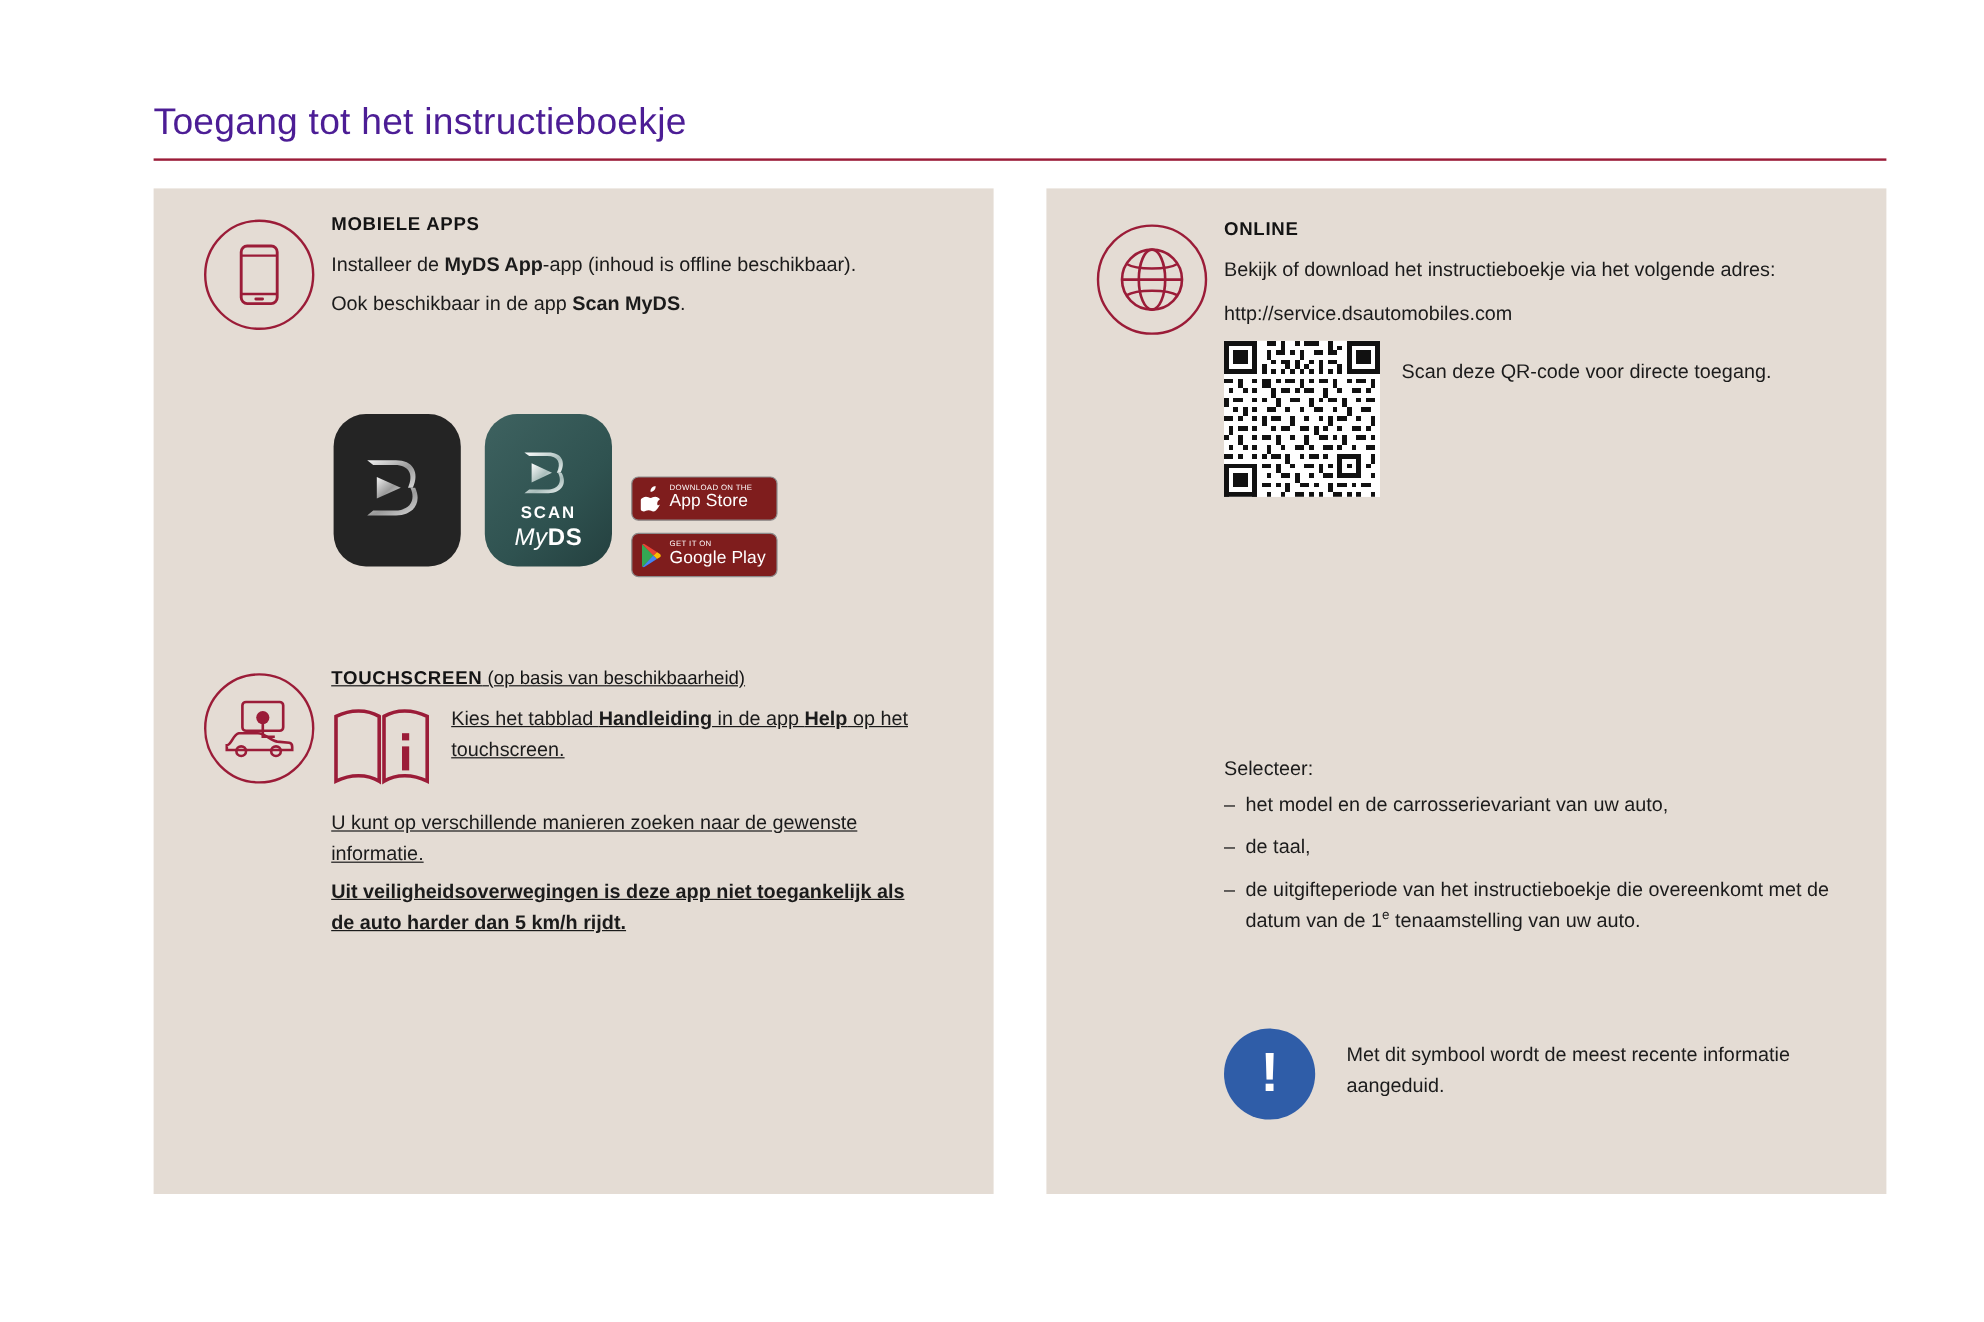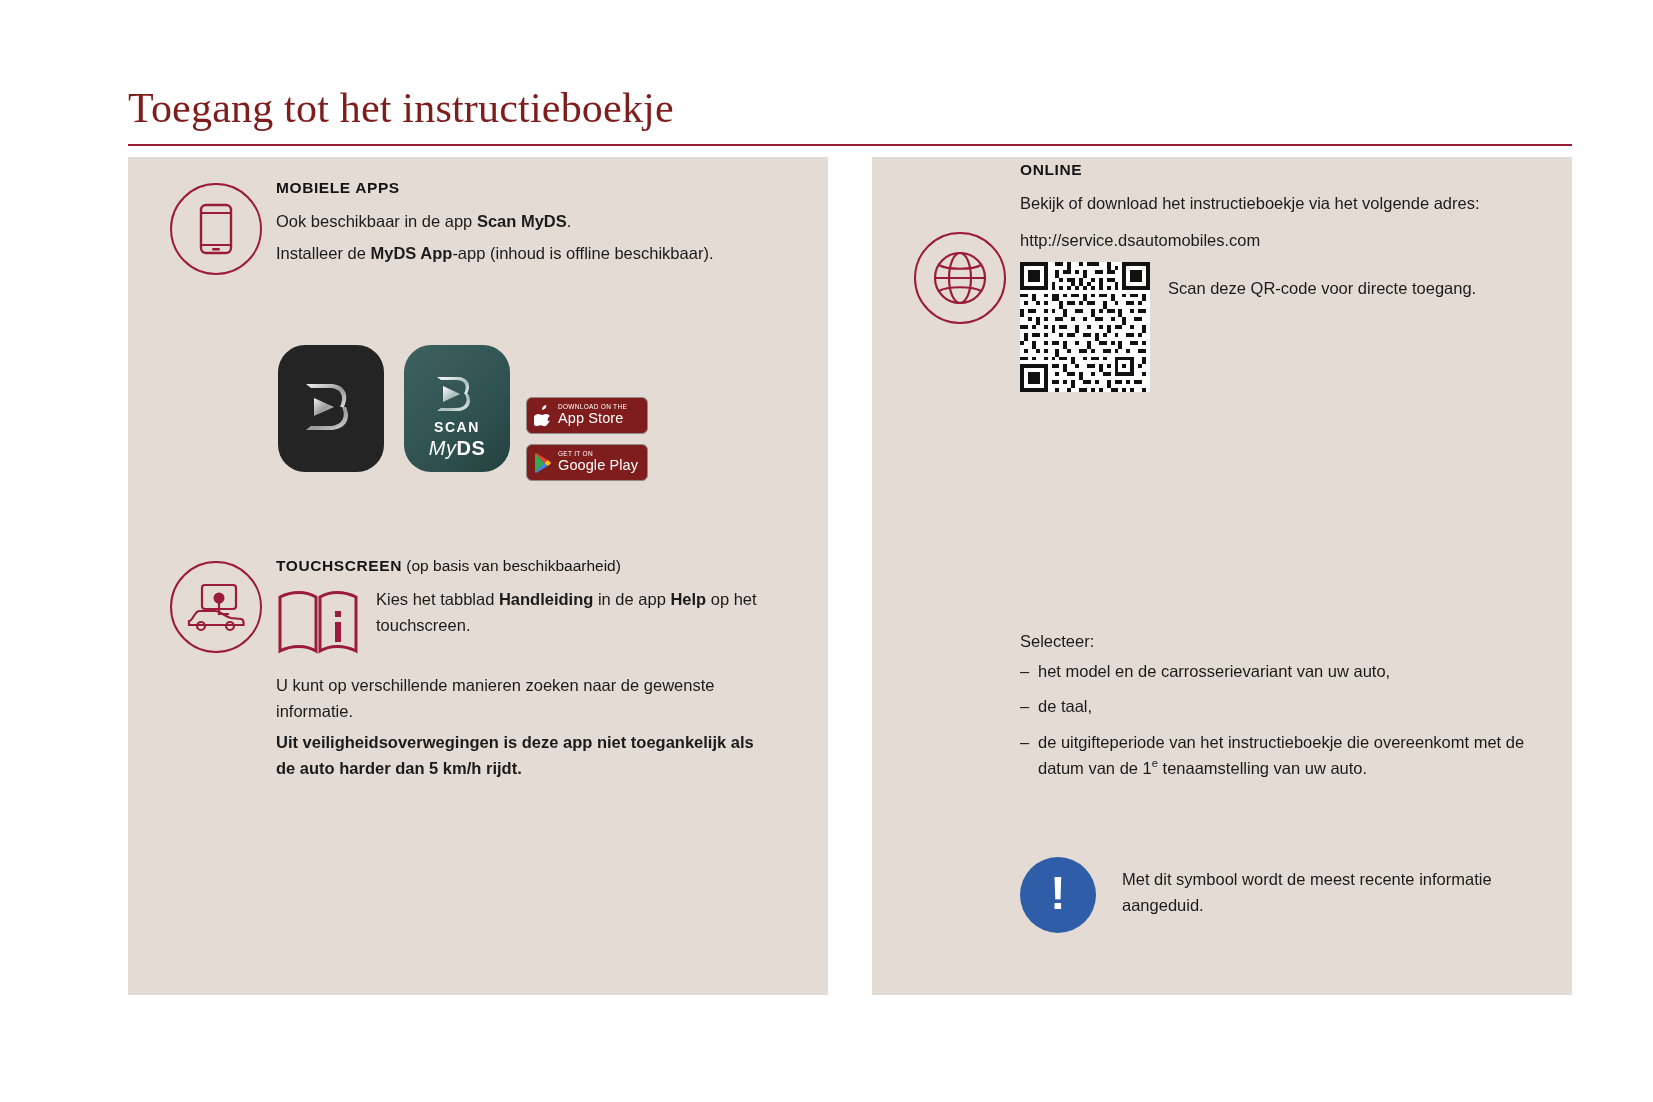--- a/index.html
+++ b/index.html
@@ -22,28 +22,27 @@
   }
 
   
   .title-wrap {
     position: absolute;
     left: 128px;
     top: 84px;
     width: 1444px;
   }
   .page-title {
-    font-size: 42px;
+    font-size: 31px;
     font-weight: 400;
     letter-spacing: 0.2px;
-    color: #7f1d1d;
+    color: #4c1d95;
     line-height: 1.15;
     margin: 0 0 12px 0;
     white-space: nowrap;
-    font-family: Liberation Serif, serif;
   }
   .title-rule {
     height: 2px;
     background: #9b1c38;
     width: 100%;
   }
 
   
   .columns {
     position: absolute;
@@ -197,36 +196,36 @@
     letter-spacing: 0.3px;
     text-transform: uppercase;
     display: block;
   }
   .store-badge .big {
     font-size: 14.5px;
     letter-spacing: 0.1px;
     display: block;
   }
 
-  #block-touchscreen { left: 28px; top: 400px; width: 660px; }
+  #block-touchscreen { left: 28px; top: 400px; width: 660px; text-decoration: underline; }
   #block-touchscreen .text-col { width: 500px; }
   .touch-row {
     display: flex;
     align-items: flex-start;
     margin-bottom: 10px;
   }
   .book-icon {
     flex: 0 0 auto;
     margin-right: 16px;
     margin-top: 2px;
   }
   .touch-row p { margin: 0; }
 
   
-  #block-online { left: 28px; top: 4px; width: 660px; align-items: center; }
+  #block-online { left: 28px; top: 26px; width: 660px; }
   #block-online .text-col { width: 500px; }
   .url {
     font-size: 16.5px;
     margin: 14px 0 12px 0;
   }
   .qr-row {
     display: flex;
     align-items: flex-start;
     margin-top: 8px;
   }
@@ -316,24 +315,24 @@
               <rect x="2" y="2" width="30" height="48" rx="5" ry="5" fill="none" stroke="#9b1c38" stroke-width="2.4"></rect>
               <line x1="2" y1="10" x2="32" y2="10" stroke="#9b1c38" stroke-width="2"></line>
               <line x1="2" y1="42" x2="32" y2="42" stroke="#9b1c38" stroke-width="2"></line>
               <rect x="13" y="45" width="8" height="2.4" rx="1.2" fill="#9b1c38"></rect>
             </svg>
           </div>
         </div>
         <div class="text-col">
           <div class="block-heading">MOBIELE APPS</div>
           <p class="body">
-            <span>Ook beschikbaar in de app </span><span class="b">Scan MyDS</span><span>.</span>
+            <span>Installeer de </span><span class="b">MyDS App</span><span>-app (inhoud is offline beschikbaar).</span>
           </p>
           <p class="body">
-            <span>Installeer de </span><span class="b">MyDS App</span><span>-app (inhoud is offline beschikbaar).</span>
+            <span>Ook beschikbaar in de app </span><span class="b">Scan MyDS</span><span>.</span>
           </p>
         </div>
       </div>
 
       <div id="app-badges">
 
         <div class="app-tile tile-ds">
           <span class="ds-logo">
             <svg width="62" height="62" viewBox="0 0 62 62" aria-hidden="true">
               <defs>

